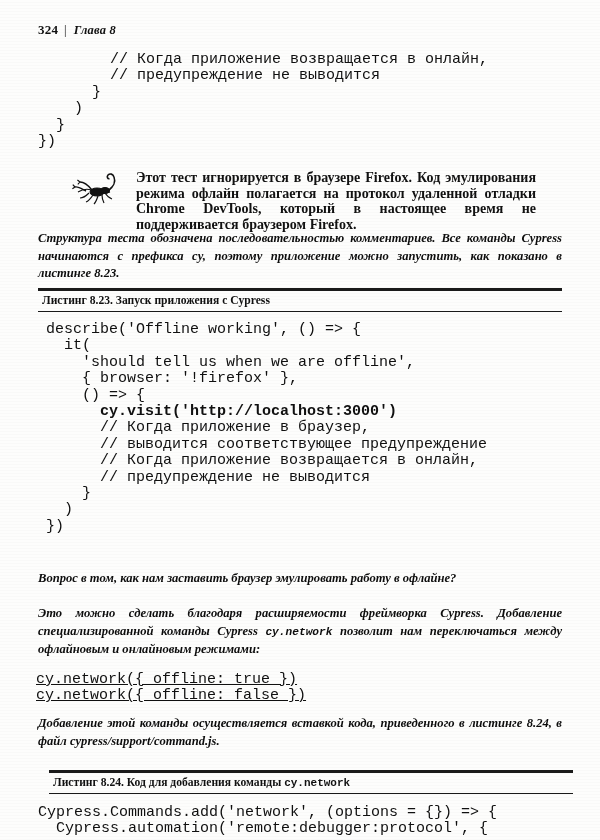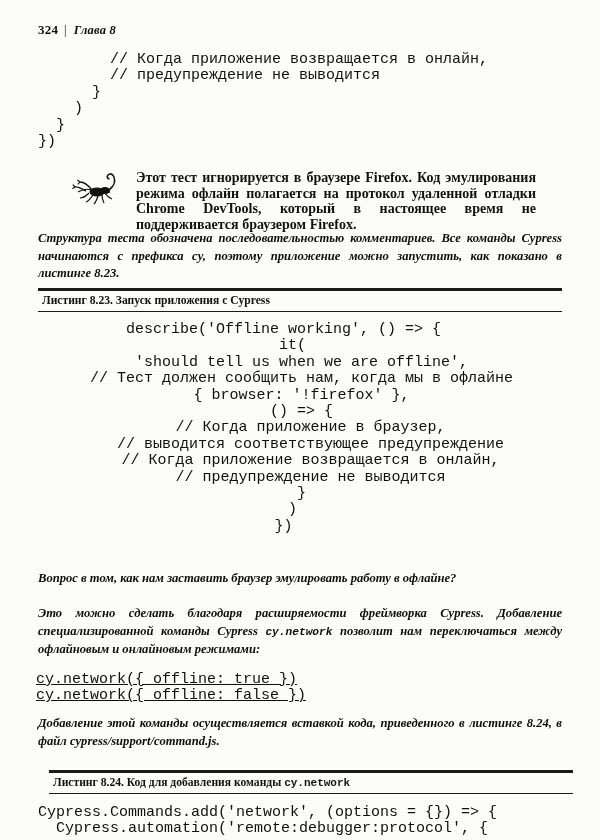--- a/index.html
+++ b/index.html
@@ -172,27 +172,27 @@
   </div>
 
   <div class="para bold" style="left:38px; top:230px; width:524px;">Структура теста обозначена последовательностью комментариев. Все команды Cypress начинаются с префикса cy, поэтому приложение можно запустить, как показано в листинге 8.23.</div>
 
   <div class="listing" style="top:288px;">
     <div class="rule-top"></div>
     <div class="cap">Листинг 8.23. Запуск приложения с Cypress</div>
     <div class="rule-bot"></div>
   </div>
 
-  <div class="code" id="listing823code" style="left:54px; top:322px;text-align:center;"><span>describe('Offline working', () =&gt; {
+  <div class="code" id="listing823code" style="left:46px; top:322px;"><span>describe('Offline working', () =&gt; {
 </span><span>  it(
 </span><span>    'should tell us when we are offline',
-</span><span>    // Тест должен сообщить нам, когда мы в офлайне
 </span><span>    { browser: '!firefox' },
 </span><span>    () =&gt; {
-</span><span>      // Когда приложение в браузер,
+</span><b>      cy.visit('http://localhost:3000')
+</b><span>      // Когда приложение в браузер,
 </span><span>      // выводится соответствующее предупреждение
 </span><span>      // Когда приложение возвращается в онлайн,
 </span><span>      // предупреждение не выводится
 </span><span>    }
 </span><span>  )
 </span><span>})</span></div>
 
   <div class="para bold" style="left:38px; top:570px; width:524px;">Вопрос в том, как нам заставить браузер эмулировать работу в офлайне?</div>
 
   <div class="para bold" style="left:38px; top:605px; width:524px;"><span>Это можно сделать благодаря расширяемости фреймворка Cypress. Добавление специализированной команды Cypress </span><span class="mono">cy.network</span><span> позволит нам переключаться между офлайновым и онлайновым режимами:</span></div>

